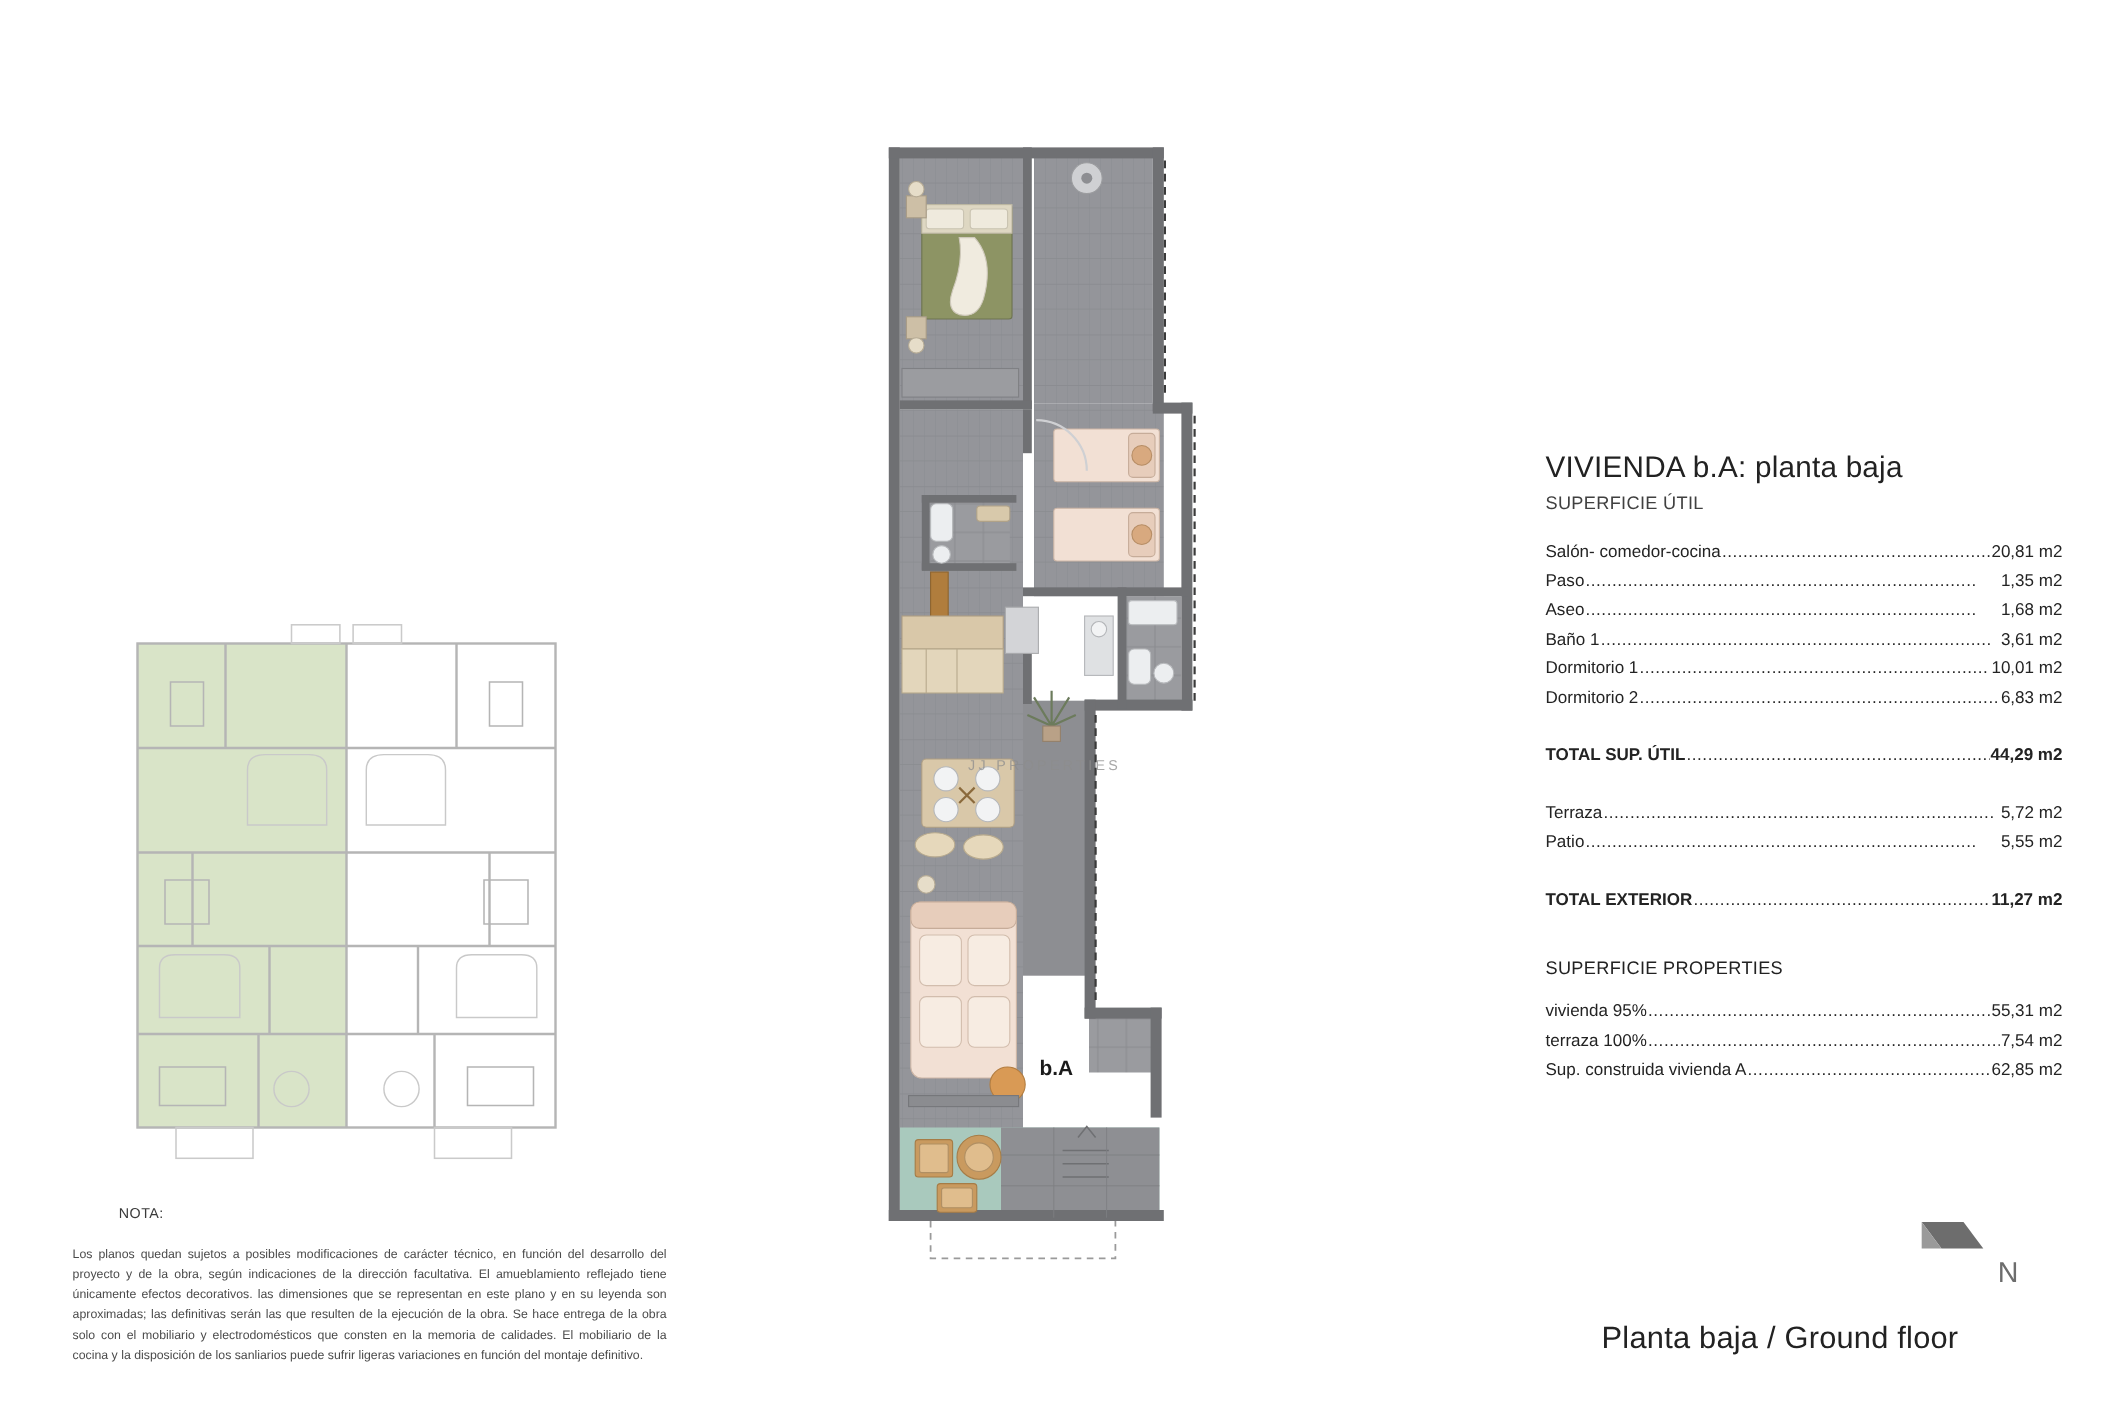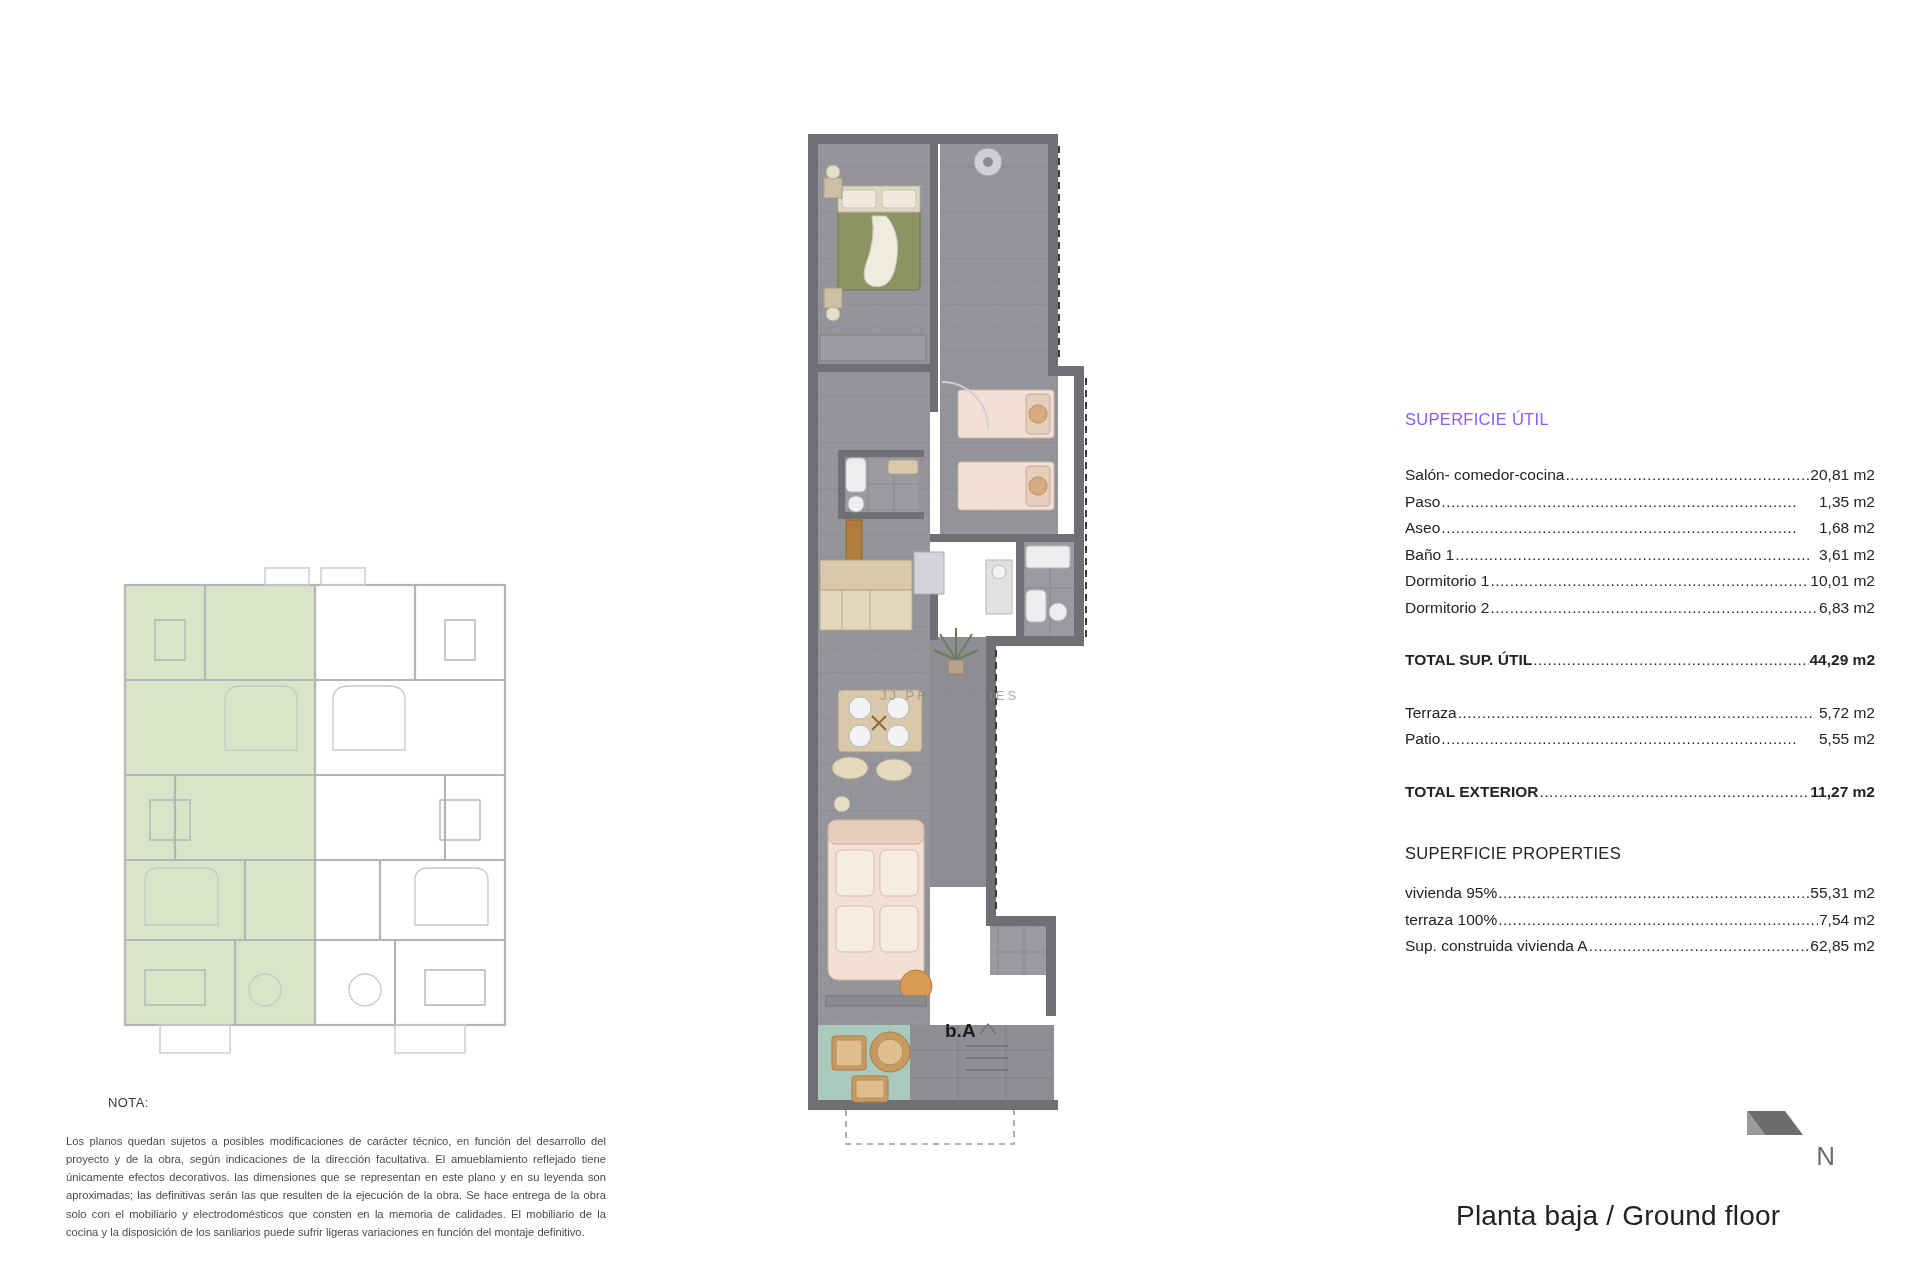--- a/index.html
+++ b/index.html
@@ -38,21 +38,21 @@
 
   
   #legend {
     position:absolute; left:1405px; top:410px; width:470px;
   }
   #legend h1 {
     font-size:27px; font-weight:400; color:#222; margin:0 0 8px 0;
     letter-spacing:.2px;
   }
   #legend .subhead {
-    font-size:16.5px; color:#8b5cf6; letter-spacing:.3px; margin-bottom:38px;
+    font-size:16.5px; color:#404040; letter-spacing:.3px; margin-bottom:26px;
   }
   .lrow {
     display:flex; align-items:flex-start; font-size:15.5px; color:#232323;
     line-height:1.0; margin-bottom:11px; white-space:nowrap;
   }
   .lrow .lbl { flex:0 0 auto; }
   .lrow .dots {
     flex:1 1 auto; overflow:hidden; white-space:nowrap; margin:0 1px;
     color:#232323; letter-spacing:.5px;
   }
@@ -75,21 +75,21 @@
     font-size:28px; font-weight:400; color:#222; letter-spacing:.2px;
   }
 
   
   #watermark {
     position:absolute; left:880px; top:688px;
     font-size:13px; letter-spacing:3px; color:#8d8d8d;
     opacity:.75;
   }
   #plan-label {
-    position:absolute; left:945px; top:1020px;
+    position:absolute; left:945px; top:961px;
     font-size:19px; font-weight:700; color:#1b1b1b;
   }
 </style>
 </head>
 <body>
 
 <div id="keyplan">
   <svg width="440" height="510" viewBox="0 0 440 510">
 
     <g>
@@ -355,20 +355,21 @@
       <line x1="168" y1="905" x2="168" y2="987"></line>
       <line x1="216" y1="905" x2="216" y2="987"></line>
     </g>
   </svg>
 </div>
 
 <div id="watermark">JJ PROPERTIES</div>
 <div id="plan-label">b.A</div>
 
 <div id="legend">
+  <h1>VIVIENDA b.A: planta baja</h1>
   <div class="subhead">SUPERFICIE ÚTIL</div>
 
   <div class="lrow">
     <span class="lbl">Salón- comedor-cocina</span>
     <span class="dots">..........................................................................</span>
     <span class="val">20,81 m2</span>
   </div>
   <div class="lrow">
     <span class="lbl">Paso</span>
     <span class="dots">..........................................................................</span>

